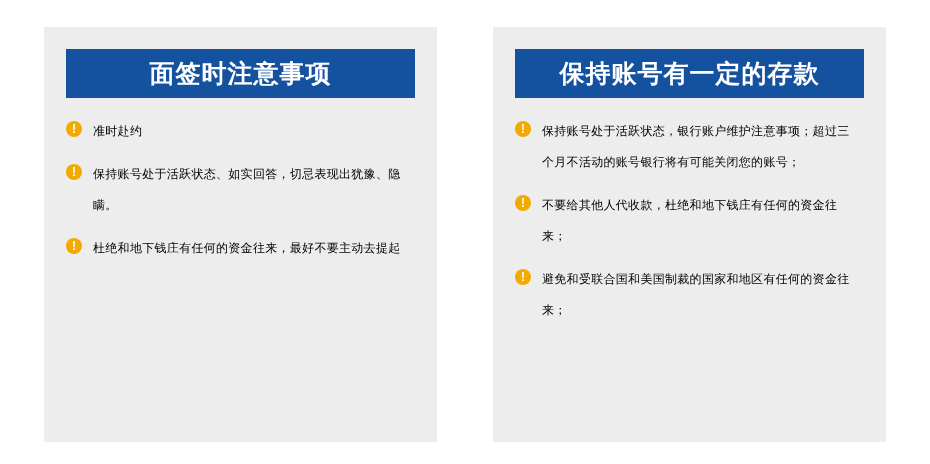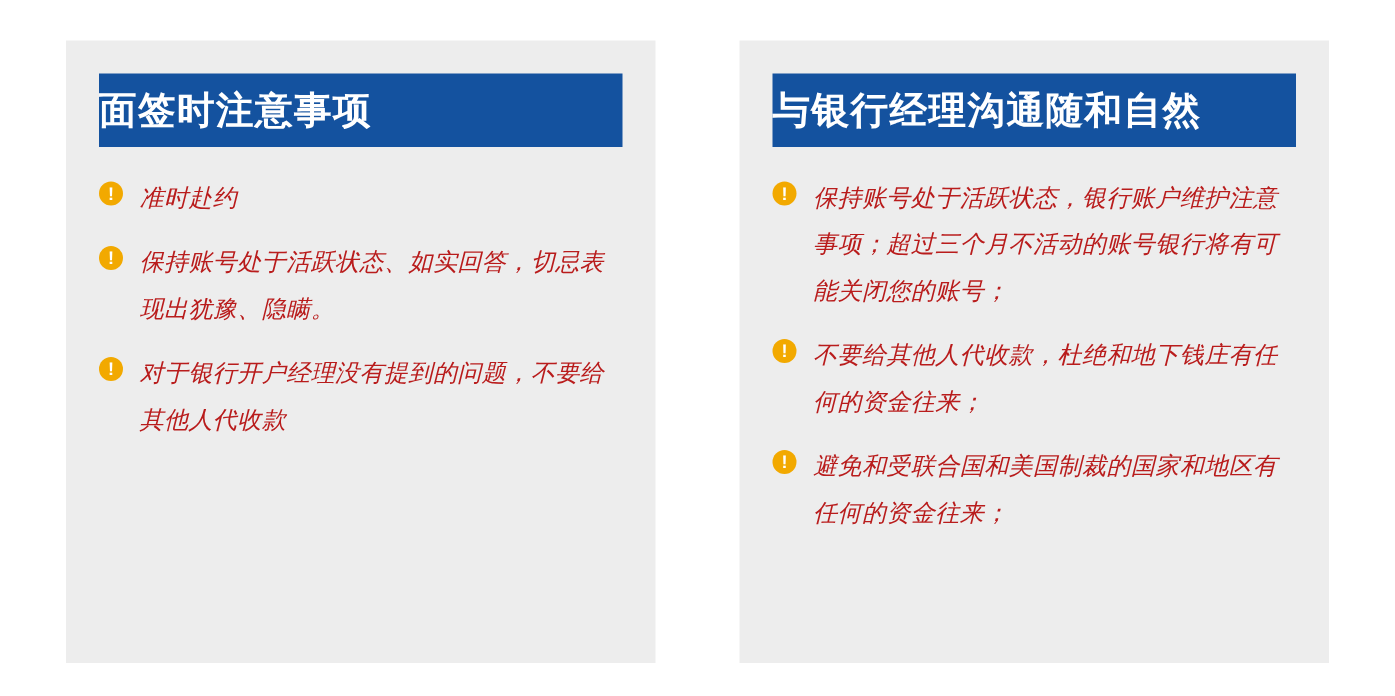--- a/index.html
+++ b/index.html
@@ -35,21 +35,21 @@
   .card-right {
     width: 393px;
     height: 415px;
   }
   .card-header {
     background: #14529f;
     height: 49px;
     margin: 22px 22px 0 22px;
     display: flex;
     align-items: center;
-    justify-content: flex-start;
+    justify-content: center;
   }
   .card-title {
     color: #ffffff;
     font-size: 25px;
     font-weight: bold;
     letter-spacing: 1px;
     line-height: 1;
     white-space: nowrap;
     font-family: "DejaVu Sans", "Liberation Sans", sans-serif;
   }
@@ -70,26 +70,25 @@
     color: #ffffff;
     font-size: 12px;
     font-weight: bold;
     line-height: 16px;
     text-align: center;
     margin-top: 5px;
     margin-right: 11px;
     font-family: "Liberation Sans", sans-serif;
   }
   .item-text {
-    font-size: 16px;
-    color: #b91c1c;
+    font-size: 12px;
+    color: #000000;
     line-height: 31px;
     font-family: "DejaVu Sans", "Liberation Sans", sans-serif;
     letter-spacing: 0.3px;
-    font-style: italic;
   }
   .card-left .item-text {
     max-width: 320px;
   }
   .card-right .item-text {
     max-width: 318px;
   }
 </style>
 </head>
 <body>
@@ -104,28 +103,28 @@
       <div class="item">
         <span class="bullet-icon">!</span>
         <span class="item-text">准时赴约</span>
       </div>
       <div class="item">
         <span class="bullet-icon">!</span>
         <span class="item-text">保持账号处于活跃状态、如实回答，切忌表现出犹豫、隐瞒。</span>
       </div>
       <div class="item">
         <span class="bullet-icon">!</span>
-        <span class="item-text">对于银行开户经理没有提到的问题，不要给其他人代收款</span>
+        <span class="item-text">杜绝和地下钱庄有任何的资金往来，最好不要主动去提起</span>
       </div>
     </div>
   </div>
 
   <div class="card card-right">
     <div class="card-header">
-      <div class="card-title">与银行经理沟通随和自然</div>
+      <div class="card-title">保持账号有一定的存款</div>
     </div>
     <div class="card-body">
       <div class="item">
         <span class="bullet-icon">!</span>
         <span class="item-text">保持账号处于活跃状态，银行账户维护注意事项；超过三个月不活动的账号银行将有可能关闭您的账号；</span>
       </div>
       <div class="item">
         <span class="bullet-icon">!</span>
         <span class="item-text">不要给其他人代收款，杜绝和地下钱庄有任何的资金往来；</span>
       </div>

